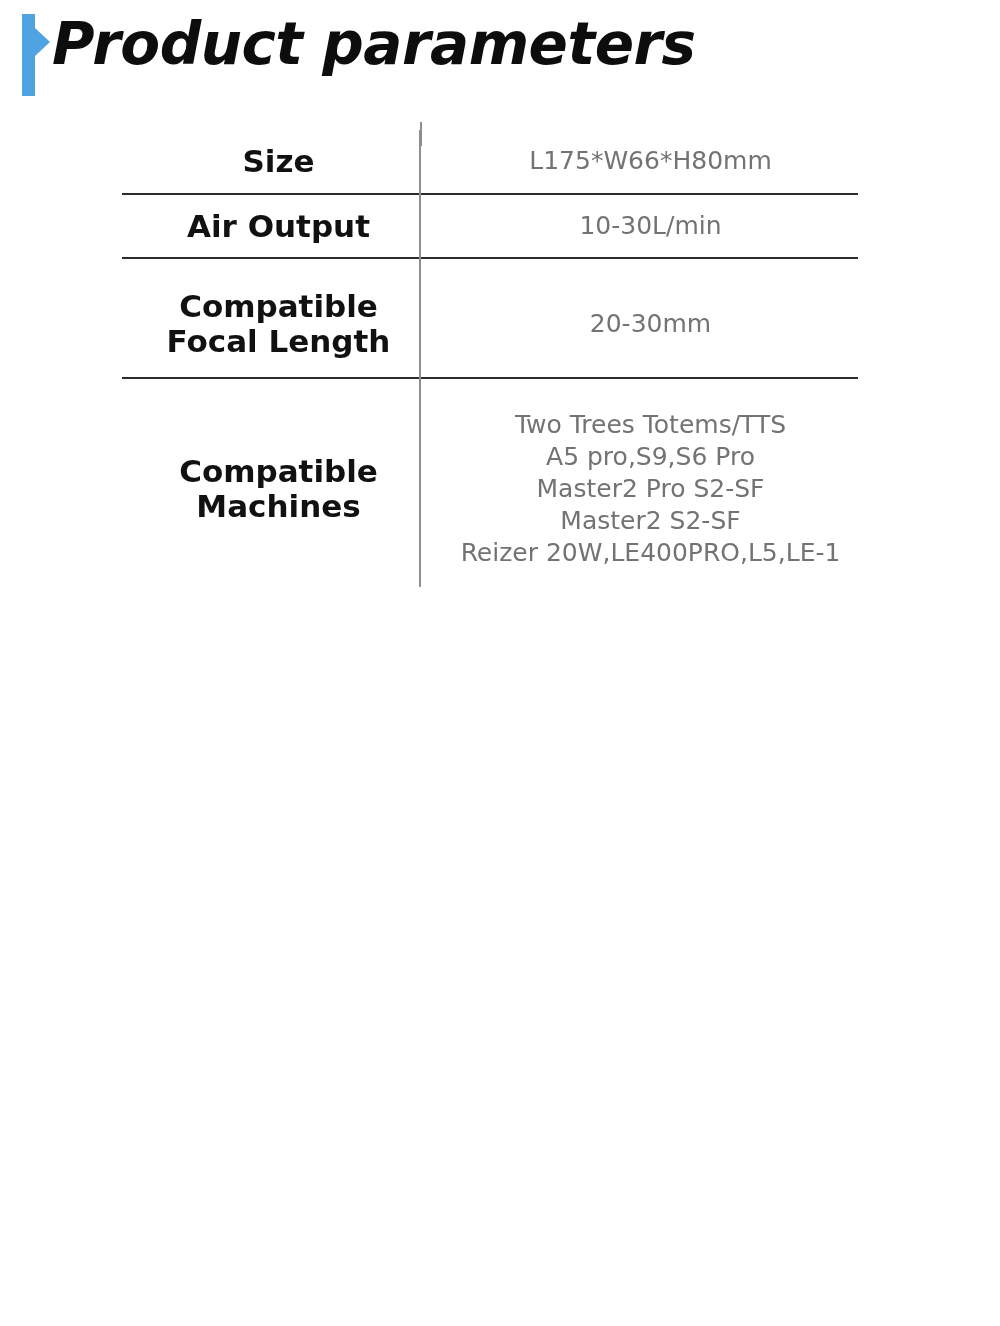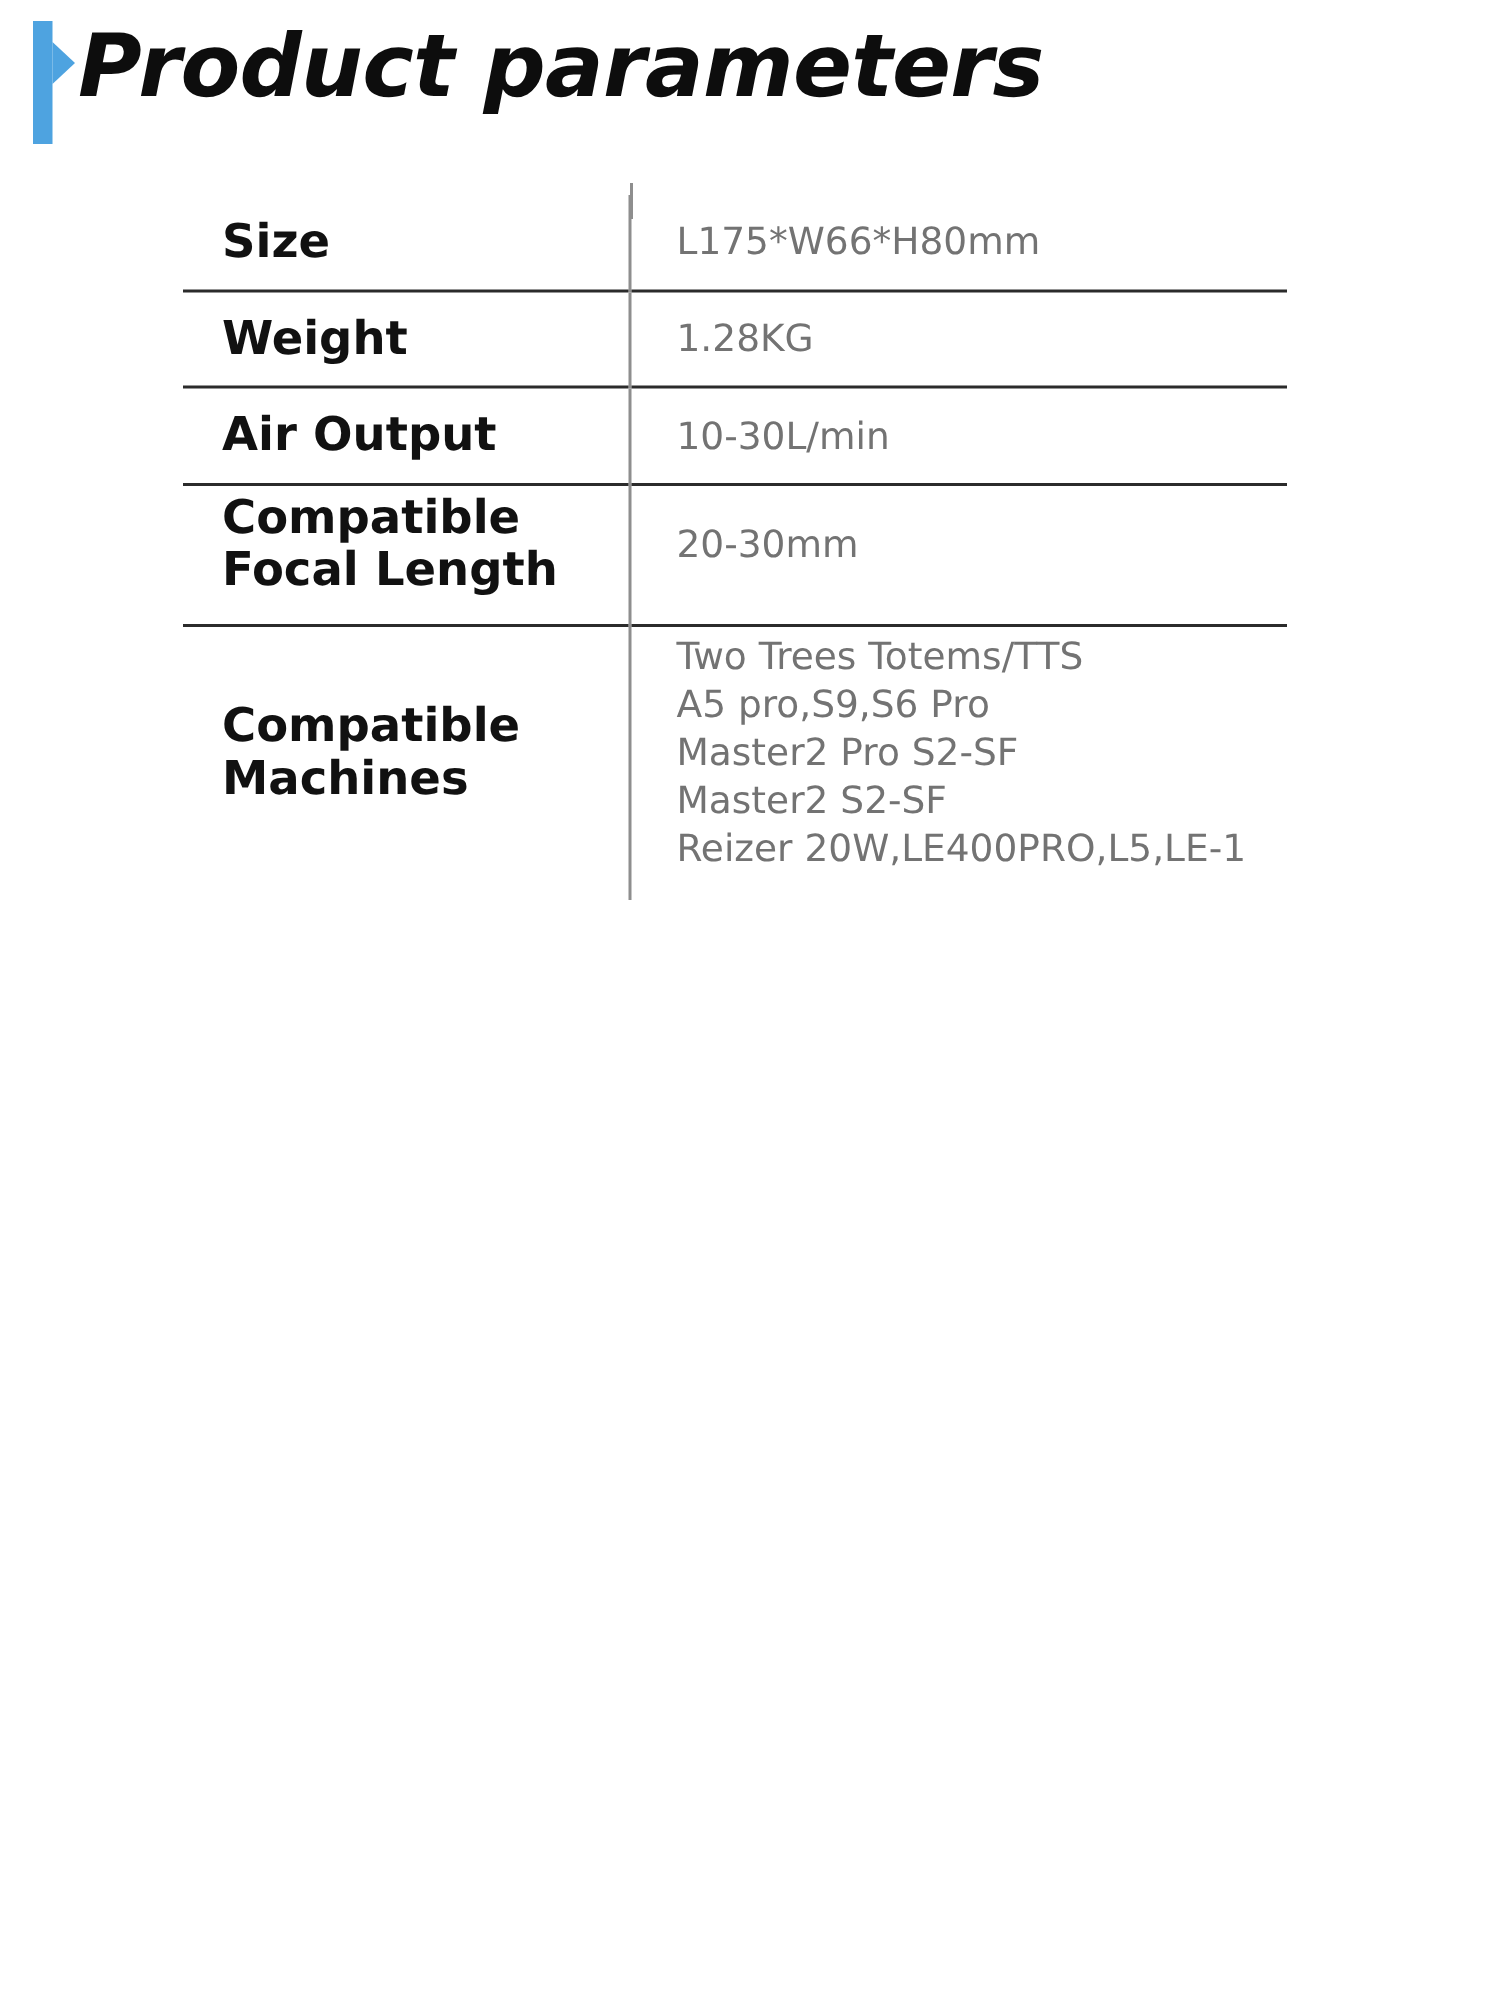--- a/index.html
+++ b/index.html
@@ -62,20 +62,21 @@
   }
 
   
   .spec-table {
     position: absolute;
     left: 122px;
     top: 130px;
     width: 736px;
     border-collapse: collapse;
     table-layout: fixed;
+    text-align: center;
   }
   .spec-table tr {
     border-bottom: 2px solid #2b2b2b;
   }
   .spec-table tr:last-child {
     border-bottom: none;
   }
   .spec-table td {
     vertical-align: middle;
     padding: 0;
@@ -93,21 +94,21 @@
   td.value {
     font-size: 25px;
     font-weight: 400;
     color: #737373;
     line-height: 1.28;
     padding: 14px 8px 14px 30px;
     box-sizing: border-box;
   }
   tr.tall td.label,
   tr.tall td.value {
-    padding-top: 4px;
+    padding-top: 30px;
     padding-bottom: 18px;
   }
   .value-line {
     display: block;
     white-space: nowrap;
   }
   .label-line {
     display: block;
     white-space: nowrap;
   }
@@ -139,28 +140,20 @@
       <tr>
         <td class="label">
           <span class="label-line">Size</span>
         </td>
         <td class="value">
           <span class="value-line">L175*W66*H80mm</span>
         </td>
       </tr>
       <tr>
         <td class="label">
-          <span class="label-line">Weight</span>
-        </td>
-        <td class="value">
-          <span class="value-line">1.28KG</span>
-        </td>
-      </tr>
-      <tr>
-        <td class="label">
           <span class="label-line">Air Output</span>
         </td>
         <td class="value">
           <span class="value-line">10-30L/min</span>
         </td>
       </tr>
       <tr class="tall">
         <td class="label">
           <span class="label-line">Compatible</span>
           <span class="label-line">Focal Length</span>

